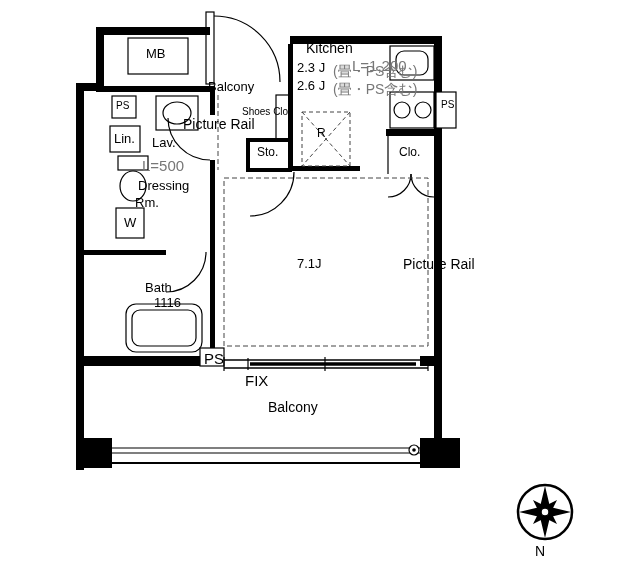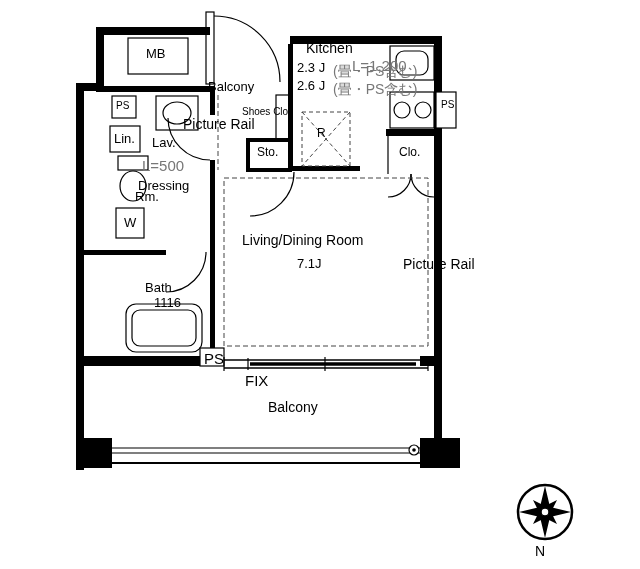--- a/index.html
+++ b/index.html
@@ -124,23 +124,22 @@
   <div class="lbl f13" style="left:208px;top:80px">Balcony</div>
   <div class="lbl f10" style="left:242px;top:107px">Shoes Clo.</div>
   <div class="lbl f8" style="left:183px;top:117px">Picture Rail</div>
   <div class="lbl f11" style="left:114px;top:132px">Lin.</div>
   <div class="lbl f13" style="left:152px;top:136px">Lav.</div>
   <div class="lbl f9 note" style="left:142px;top:158px">L=500</div>
   <div class="lbl f12" style="left:317px;top:127px">R</div>
   <div class="lbl f12" style="left:257px;top:146px">Sto.</div>
   <div class="lbl f12" style="left:399px;top:146px">Clo.</div>
   <div class="lbl f13" style="left:138px;top:179px">Dressing</div>
-  <div class="lbl f13" style="left:135px;top:190px">Rm.</div>
+  <div class="lbl f13" style="left:135px;top:196px">Rm.</div>
   <div class="lbl f11" style="left:124px;top:216px">W</div>
-  <div class="lbl f14" style="left:242px;top:233px">Living/Dining Room</div>
   <div class="lbl f13" style="left:297px;top:257px">7.1J</div>
   <div class="lbl f8" style="left:403px;top:257px">Picture Rail</div>
   <div class="lbl f13" style="left:145px;top:281px">Bath</div>
   <div class="lbl f11" style="left:154px;top:296px">1116</div>
   <div class="lbl f10" style="left:441px;top:100px">PS</div>
   <div class="lbl f9" style="left:204px;top:351px">PS</div>
   <div class="lbl f9" style="left:245px;top:373px">FIX</div>
   <div class="lbl f14" style="left:268px;top:400px">Balcony</div>
   <div class="lbl f14" style="left:535px;top:544px">N</div>
 

